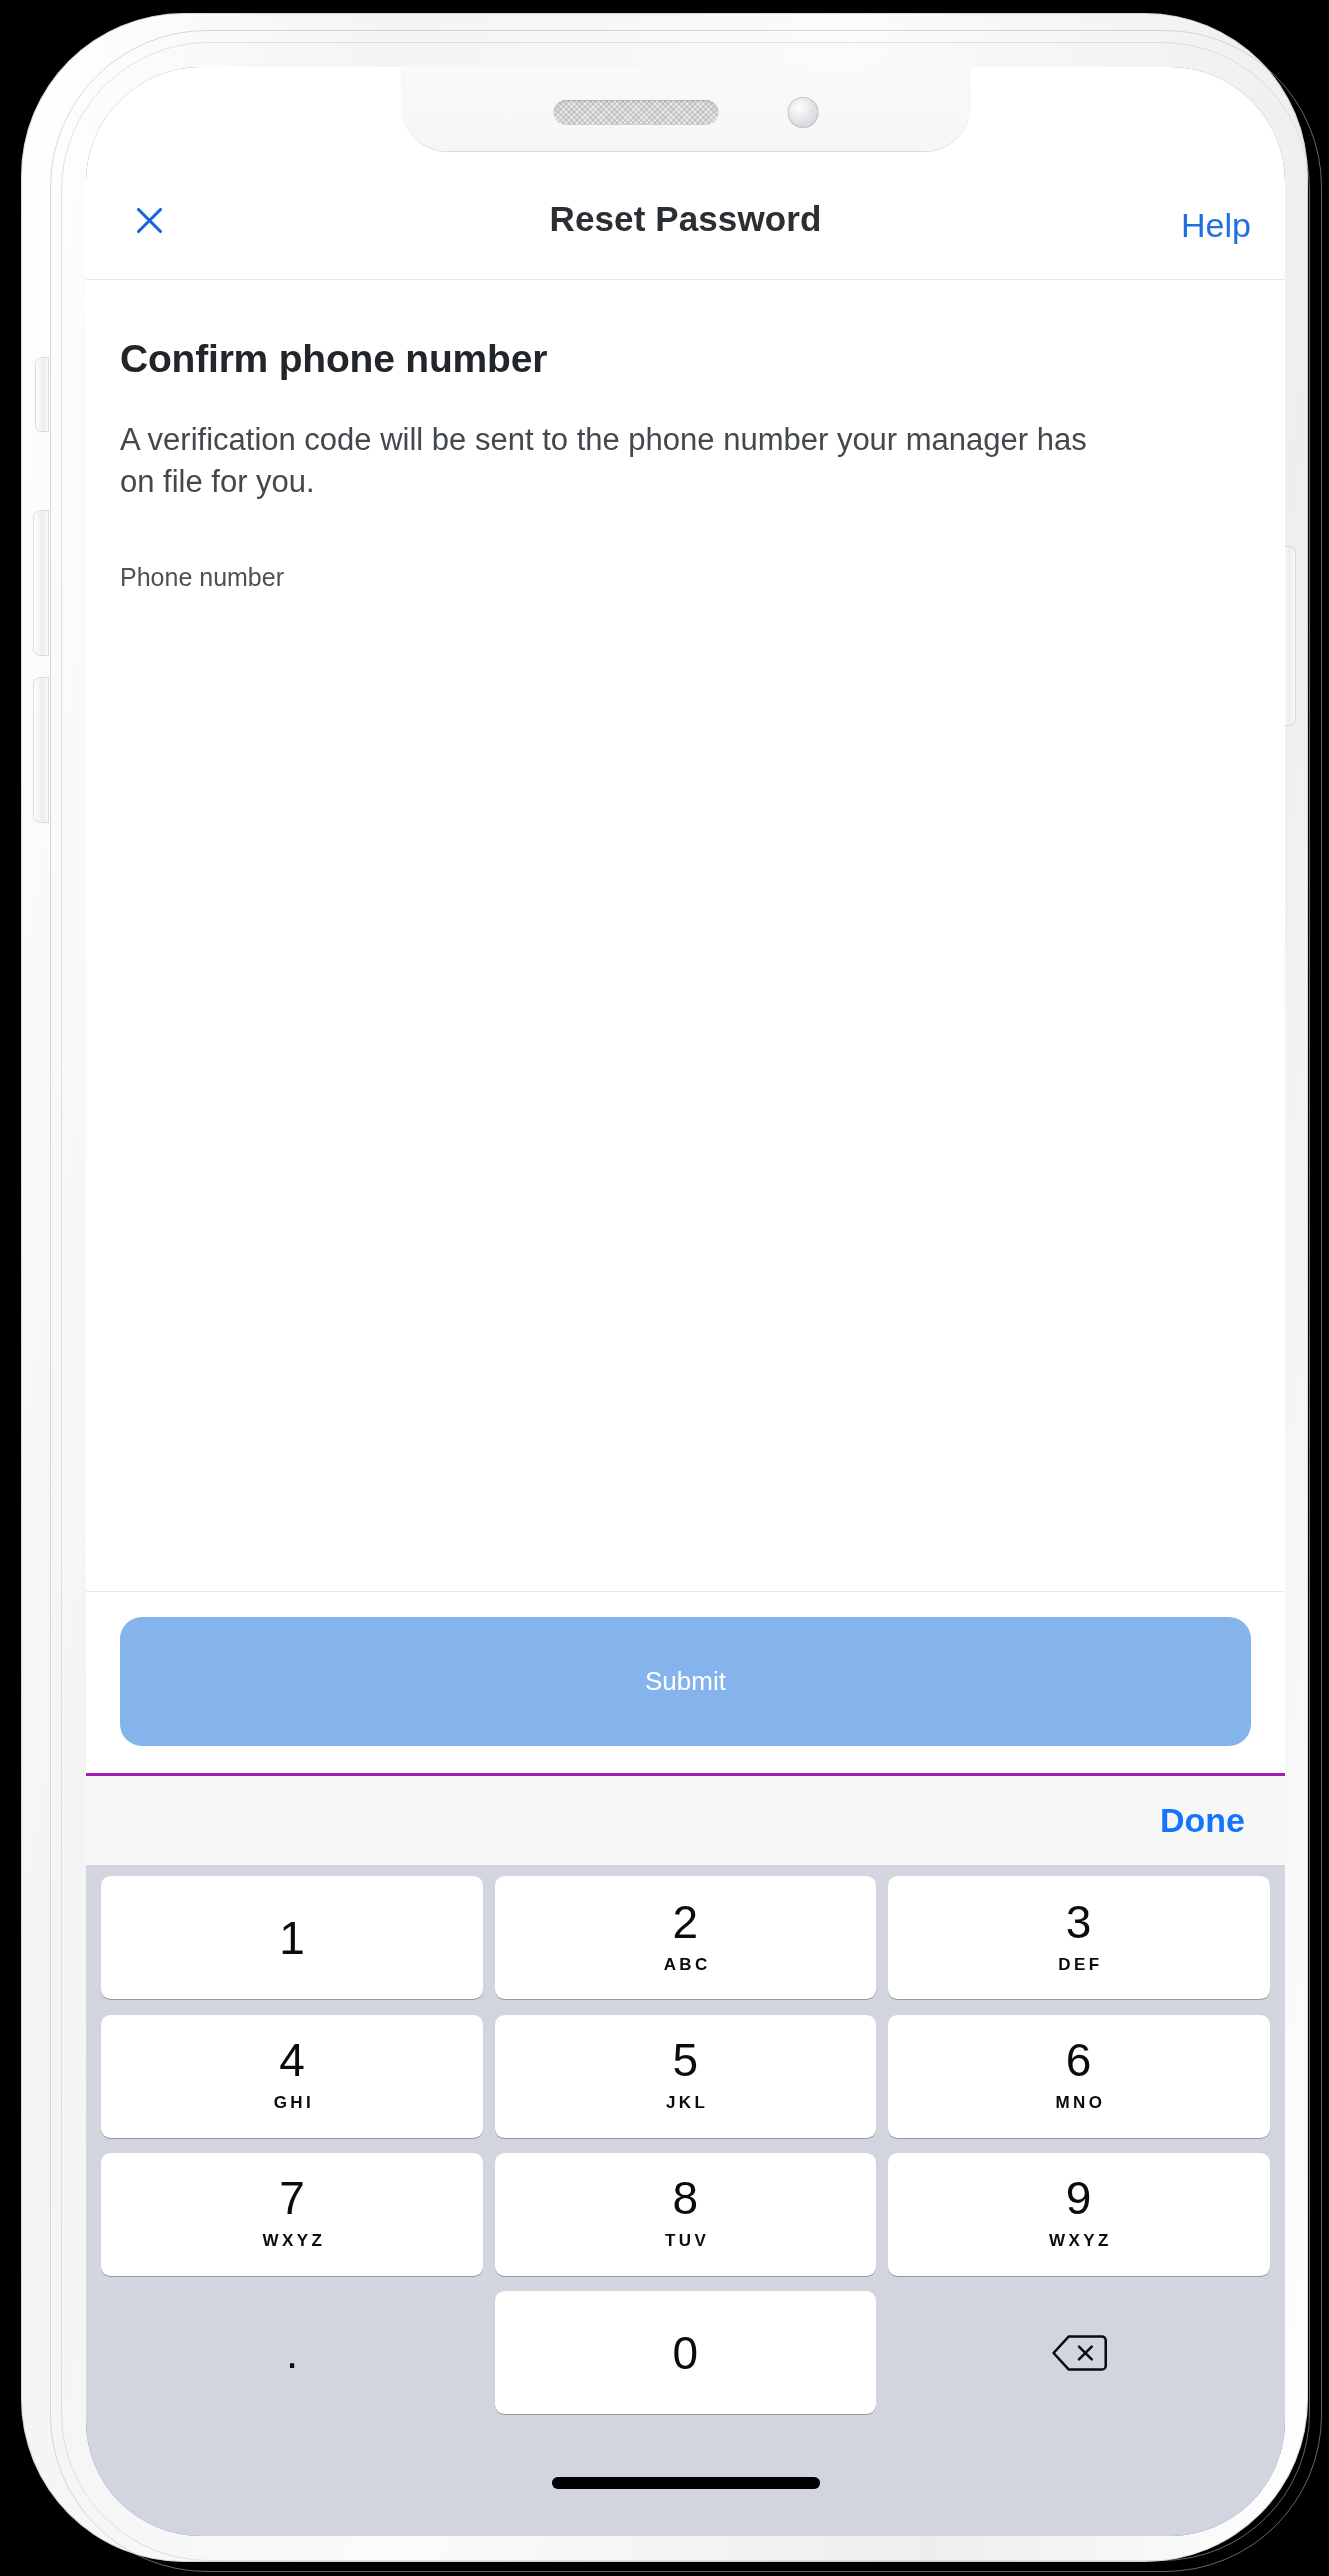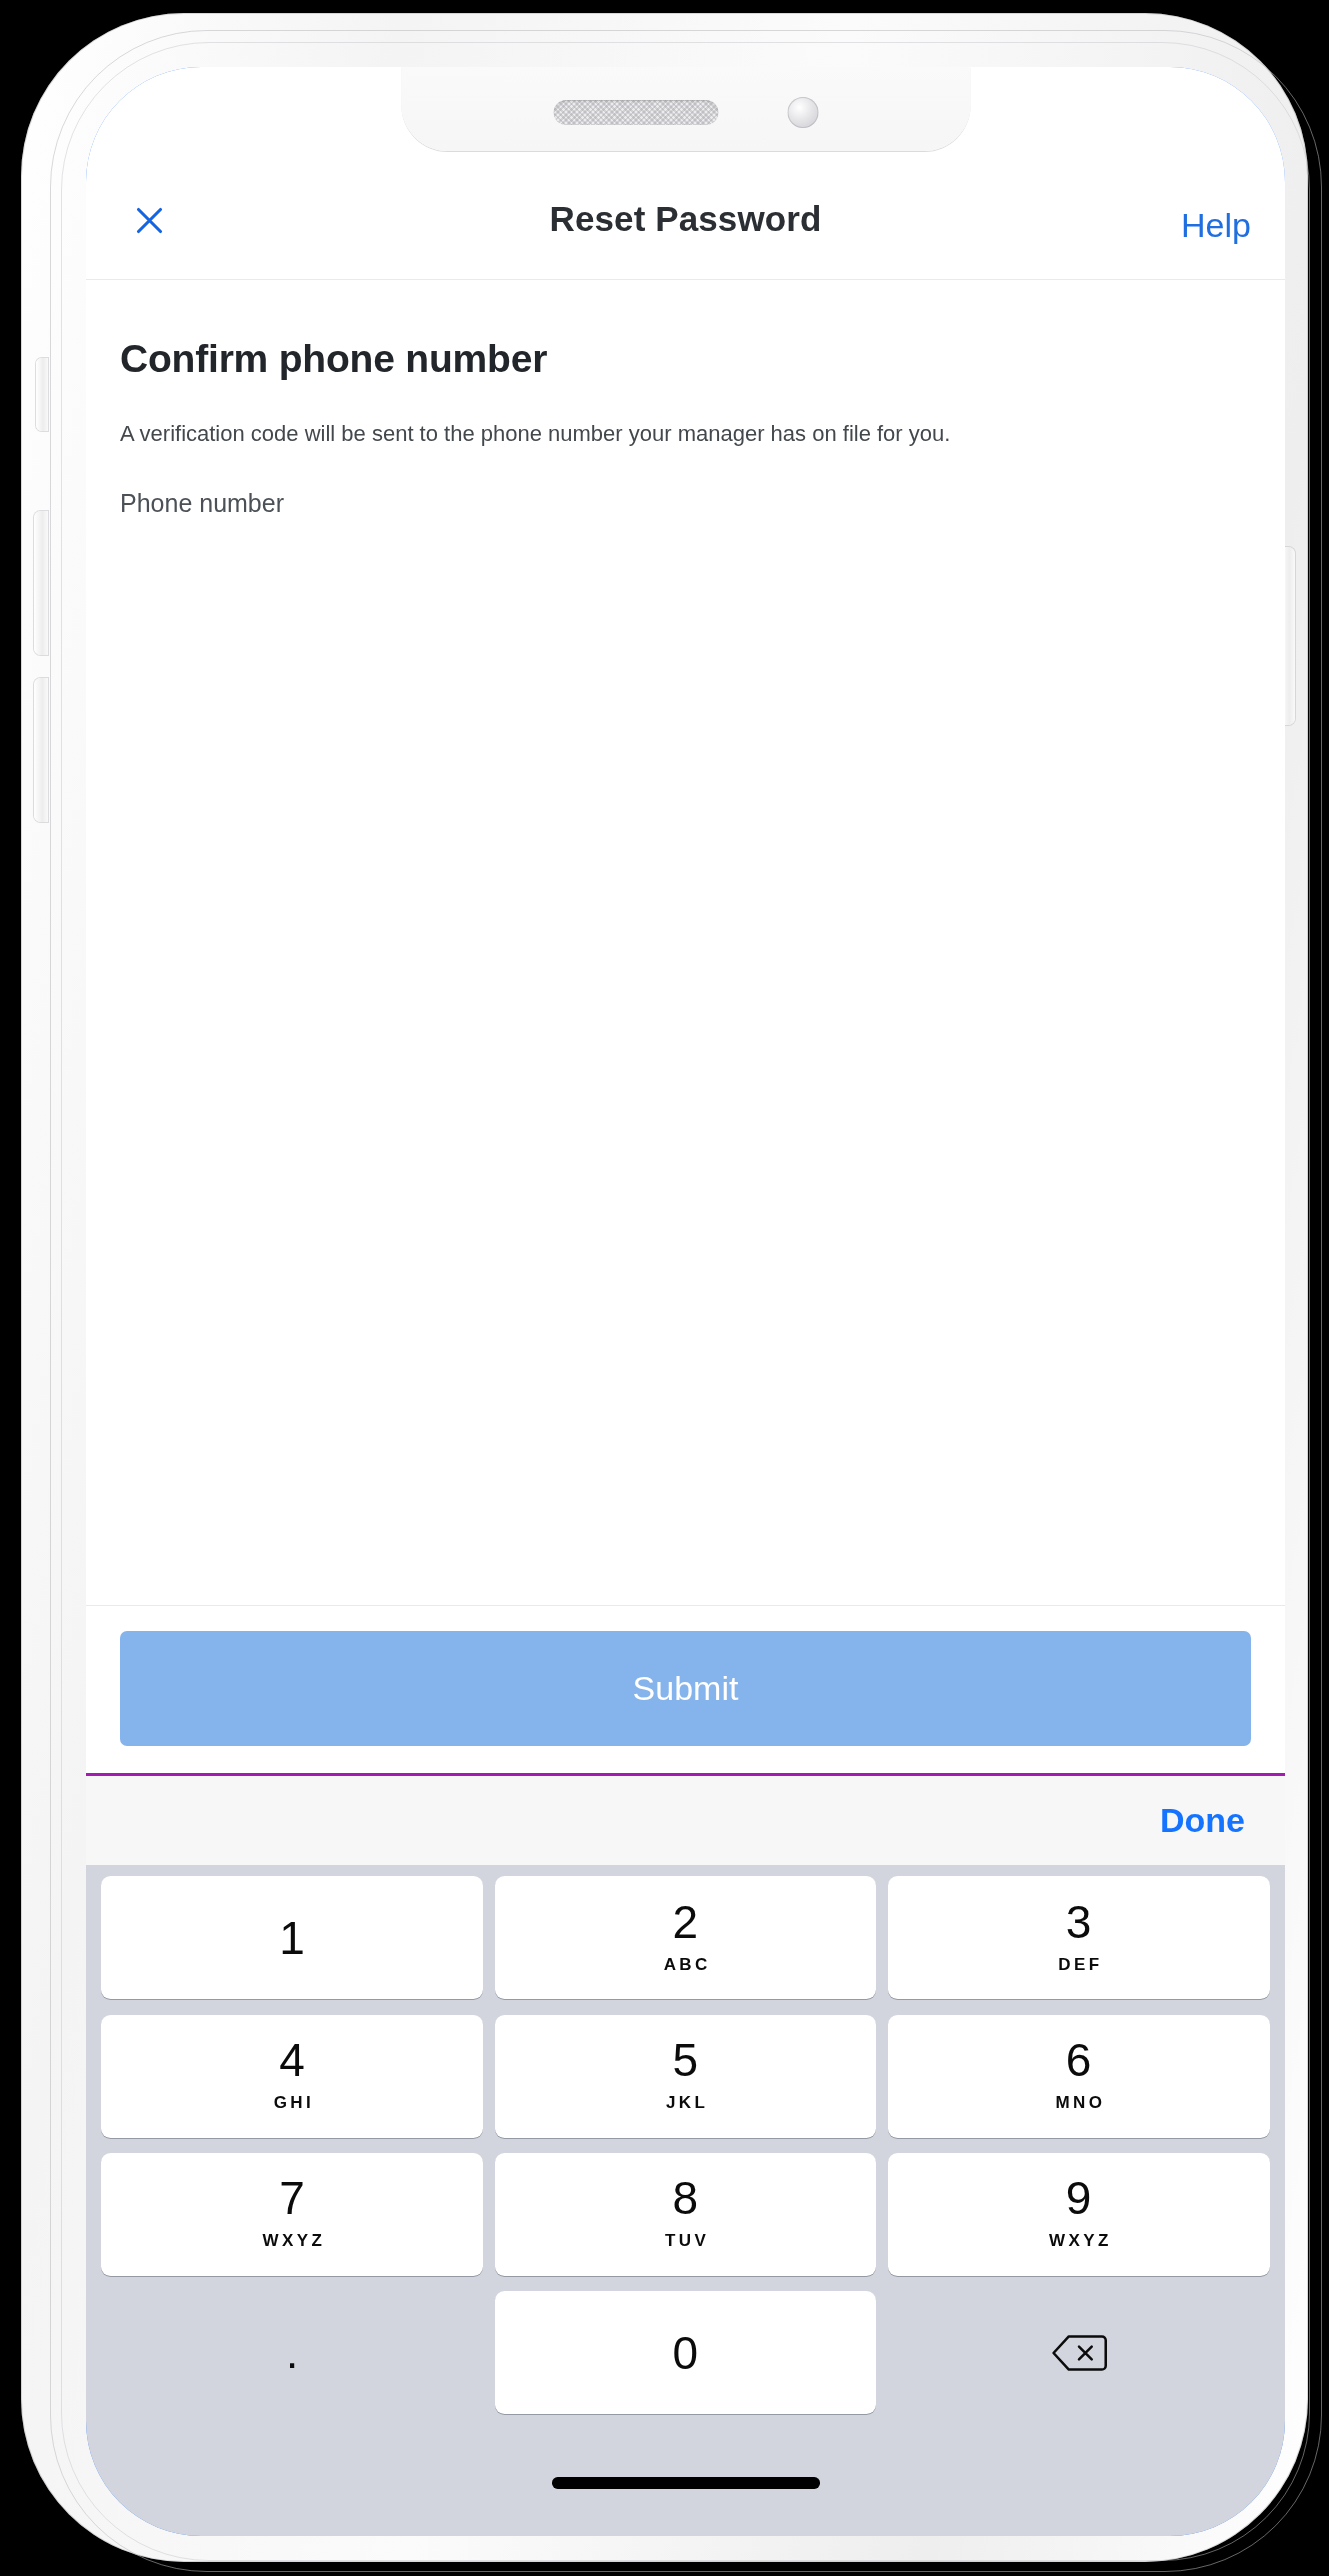--- a/index.html
+++ b/index.html
@@ -129,23 +129,23 @@
     padding: 57px 34px 0 34px;
     background: #fff;
     min-height: 0;
   }
   #page-heading {
     font-size: 39px; font-weight: 700; color: #22262a;
     letter-spacing: -0.2px;
     margin-bottom: 38px;
   }
   #page-description {
-    font-size: 22px; line-height: 1.34; color: #43484d;
+    font-size: 31px; line-height: 1.34; color: #43484d;
     max-width: 967px;
-    margin-bottom: 40px;
+    margin-bottom: 61px;
   }
   #field-label {
     font-size: 25px; color: #4b5156;
     margin-bottom: 19px;
   }
   #phone-field-wrap {
     position: relative;
     height: 109px;
     background: #f4f5f7;
     border-radius: 11.5px;
@@ -168,26 +168,26 @@
   #clear-input-button svg { width: 27px; height: 27px; }
 
   
   #submit-bar {
     flex: 0 0 auto;
     border-top: 1px solid #e8eaec;
     padding: 25px 34px 27px 34px;
     background: #fff;
   }
   #submit-button {
-    width: 100%; height: 115px;
-    border: none; border-radius: 7px;
+    width: 100%; height: 129px;
+    border: none; border-radius: 22px;
     background: #85b4ec;
     color: #ffffff;
     font-family: inherit;
-    font-size: 34px; font-weight: 400;
+    font-size: 26px; font-weight: 400;
     cursor: pointer;
   }
 
   
   #kb-toolbar {
     flex: 0 0 auto;
     height: 92px;
     background: #f7f7f8;
     border-top: 3px solid #a21caf;
     display: flex; align-items: center; justify-content: flex-end;

